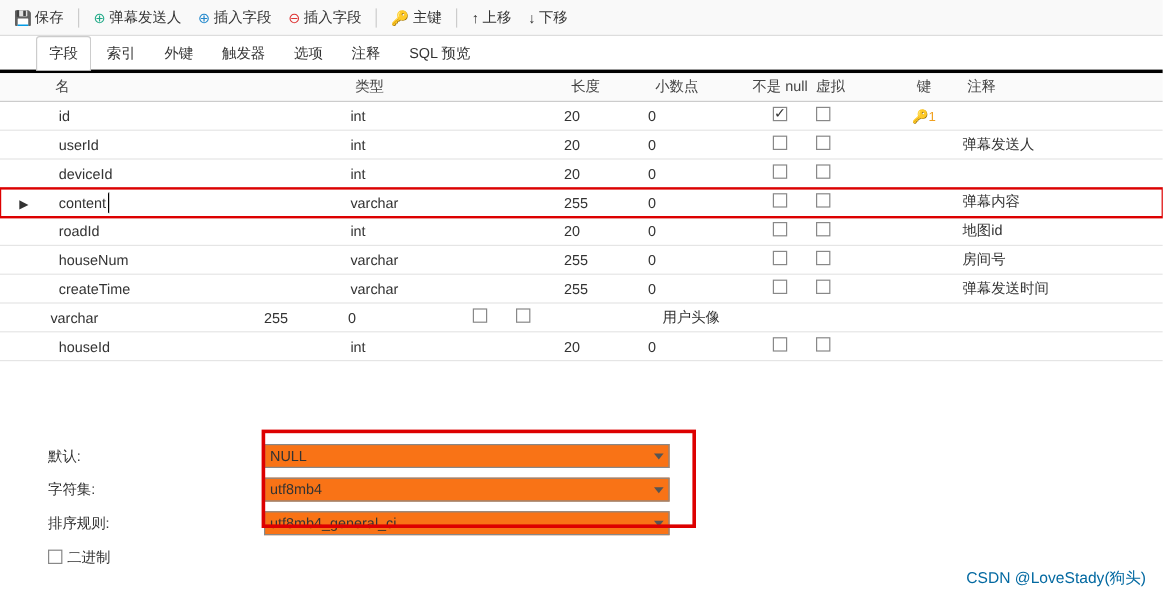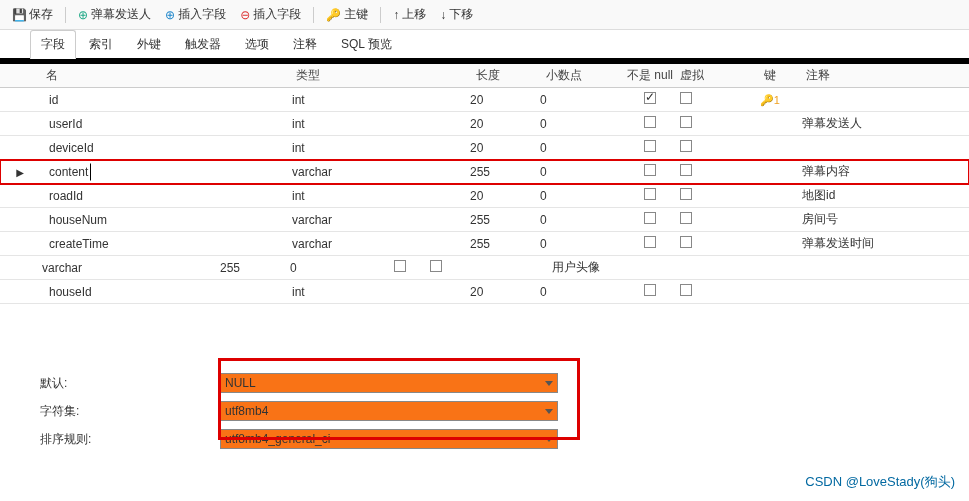--- a/index.html
+++ b/index.html
@@ -1,21 +1,21 @@
 <!DOCTYPE html>
 <html><head>
 <meta charset="utf-8">
 <style>
 * { box-sizing: border-box; margin: 0; padding: 0; }
 body { font-family: "Microsoft YaHei", Arial, sans-serif; font-size: 12px; color: #333; background: #fff; width: 969px; height: 501px; overflow: hidden; position: relative; }
 .toolbar-top { display: flex; align-items: center; padding: 4px 6px; gap: 2px; border-bottom: 1px solid #ddd; background: #f9f9f9; }
 .tbtn { display: inline-flex; align-items: center; gap: 3px; padding: 2px 6px; cursor: pointer; border-radius: 2px; }
 .sep { width: 1px; height: 16px; background: #ccc; margin: 0 4px; }
 .ico { width: 14px; height: 14px; display: inline-block; }
-.tabs { display: flex; border-bottom: 6px solid #000000; padding-left: 30px; text-align: right; }
+.tabs { display: flex; border-bottom: 3px solid #000000; padding-left: 30px; text-align: right; }
 .tab { padding: 5px 10px; cursor: pointer; border: 1px solid transparent; border-bottom: none; margin-right: 2px; }
 .tab.active { border-color: #ccc; background: #fff; border-bottom: 1px solid #fff; margin-bottom: -1px; border-radius: 3px 3px 0 0; }
 .grid-wrap { }
 .grid-header, .grid-row { display: flex; border-bottom: 1px solid #e5e5e5; align-items: center; height: 24px; }
 .grid-header { background: #fafafa; color: #444; font-weight: normal; border-bottom: 1px solid #ccc; }
 .col-marker { width: 40px; text-align: center; color: #666; }
 .col-name { width: 250px; padding-left: 6px; }
 .col-type { width: 180px; padding-left: 2px; }
 .col-len { width: 70px; }
 .col-dec { width: 80px; }
@@ -221,17 +221,21 @@
       </div>
   </div>
   <div class="prop-row">
     <div class="prop-label">排序规则:</div>
     <div class="prop-field">
         <div class="sel">
           <span>utf8mb4_general_ci</span>
         </div>
       </div>
   </div>
+  <div class="prop-row">
+    <span class="small-cb"></span>
+    <span>二进制</span>
+  </div>
 </div>
 
 <div class="props-red"></div>
 
 <div class="watermark">CSDN @LoveStady(狗头)</div>
 
 </body></html>

